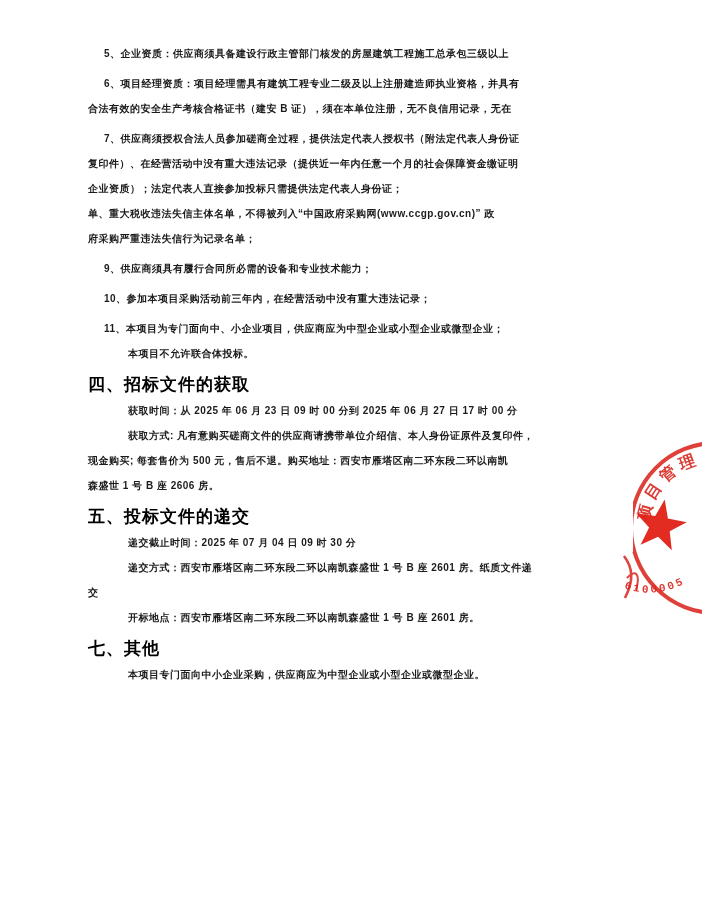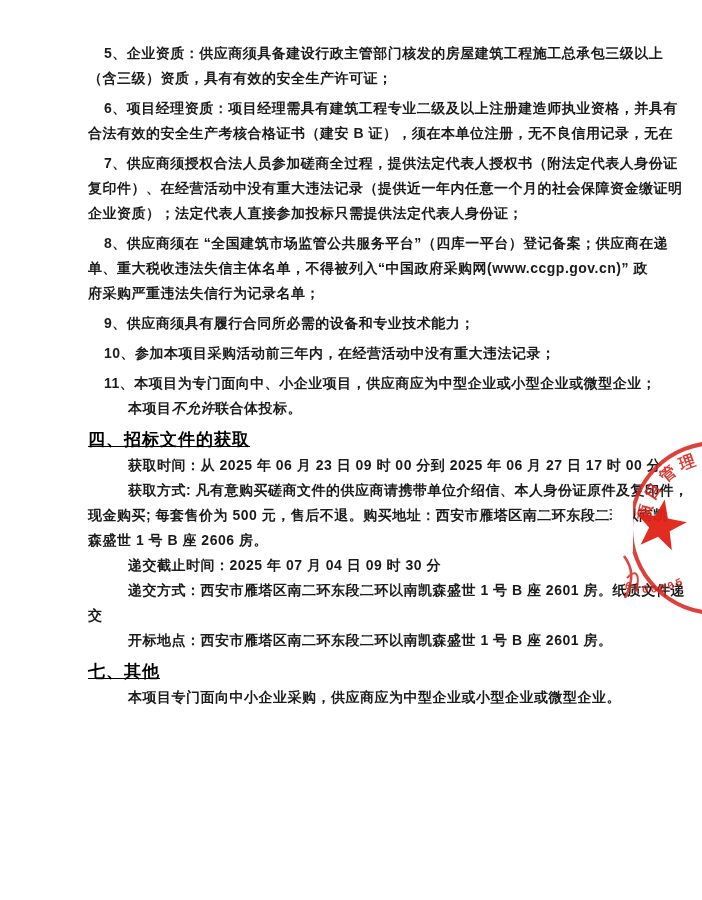--- a/index.html
+++ b/index.html
@@ -15,79 +15,77 @@
     overflow: hidden;
     color: #1b1b1b;
   }
   .content {
     position: absolute;
     top: 36px;
     left: 88px;
     width: 545px;
   }
   .ln {
-    font-size: 14px;
+    font-size: 10px;
     line-height: 25px;
     font-weight: 600;
     letter-spacing: 0.5px;
     white-space: nowrap;
     color: #1b1b1b;
   }
   .ln.first { padding-left: 16px; margin-top: 5px; }
   .ln.sub   { padding-left: 40px; }
   .ln.cont  { padding-left: 0; }
-  .ln .em-italic { font-style: italic; }
+  .ln .em-italic { }
   .heading {
     font-size: 17px;
     line-height: 26px;
     font-weight: 700;
     color: #000000;
     letter-spacing: 1px;
     margin-top: 6px;
     white-space: nowrap;
-    text-decoration: underline;
   }
   .stamp {
     position: absolute;
     left: 612px;
     top: 428px;
     width: 90px;
     height: 200px;
     pointer-events: none;
   }
   .stamp svg { display: block; }
 </style>
 </head>
 <body>
 
 <div class="page">
   <div class="content">
 
     <div class="ln first">5、企业资质：供应商须具备建设行政主管部门核发的房屋建筑工程施工总承包三级以上</div>
-    <div class="ln cont">（含三级）资质，具有有效的安全生产许可证；</div>
     <div class="ln first">6、项目经理资质：项目经理需具有建筑工程专业二级及以上注册建造师执业资格，并具有</div>
     <div class="ln cont">合法有效的安全生产考核合格证书（建安 B 证），须在本单位注册，无不良信用记录，无在</div>
     <div class="ln first">7、供应商须授权合法人员参加磋商全过程，提供法定代表人授权书（附法定代表人身份证</div>
     <div class="ln cont">复印件）、在经营活动中没有重大违法记录（提供近一年内任意一个月的社会保障资金缴证明</div>
     <div class="ln cont">企业资质）；法定代表人直接参加投标只需提供法定代表人身份证；</div>
-    <div class="ln first">8、供应商须在 “全国建筑市场监管公共服务平台”（四库一平台）登记备案；供应商在递</div>
     <div class="ln cont">单、重大税收违法失信主体名单，不得被列入“中国政府采购网(www.ccgp.gov.cn)”  政</div>
     <div class="ln cont">府采购严重违法失信行为记录名单；</div>
     <div class="ln first">9、供应商须具有履行合同所必需的设备和专业技术能力；</div>
     <div class="ln first">10、参加本项目采购活动前三年内，在经营活动中没有重大违法记录；</div>
     <div class="ln first">11、本项目为专门面向中、小企业项目，供应商应为中型企业或小型企业或微型企业；</div>
 
     <div class="ln sub"><span>本项目</span><span class="em-italic">不允许</span><span>联合体投标。</span></div>
 
     <div class="heading">四、招标文件的获取</div>
     <div class="ln sub">获取时间：从 2025 年 06 月 23 日  09 时 00 分到 2025 年 06 月 27 日  17 时 00 分</div>
     <div class="ln sub">获取方式: 凡有意购买磋商文件的供应商请携带单位介绍信、本人身份证原件及复印件，</div>
     <div class="ln cont">现金购买; 每套售价为 500 元，售后不退。购买地址：西安市雁塔区南二环东段二环以南凯</div>
     <div class="ln cont">森盛世 1 号 B 座 2606 房。</div>
 
+    <div class="heading">五、投标文件的递交</div>
     <div class="ln sub">递交截止时间：2025 年 07 月 04 日  09 时 30 分</div>
     <div class="ln sub">递交方式：西安市雁塔区南二环东段二环以南凯森盛世 1 号 B 座 2601 房。纸质文件递</div>
     <div class="ln cont">交</div>
 
     <div class="ln sub">开标地点：西安市雁塔区南二环东段二环以南凯森盛世 1 号 B 座 2601 房。</div>
 
     <div class="heading">七、其他</div>
     <div class="ln sub">本项目专门面向中小企业采购，供应商应为中型企业或小型企业或微型企业。</div>
 
   </div>

